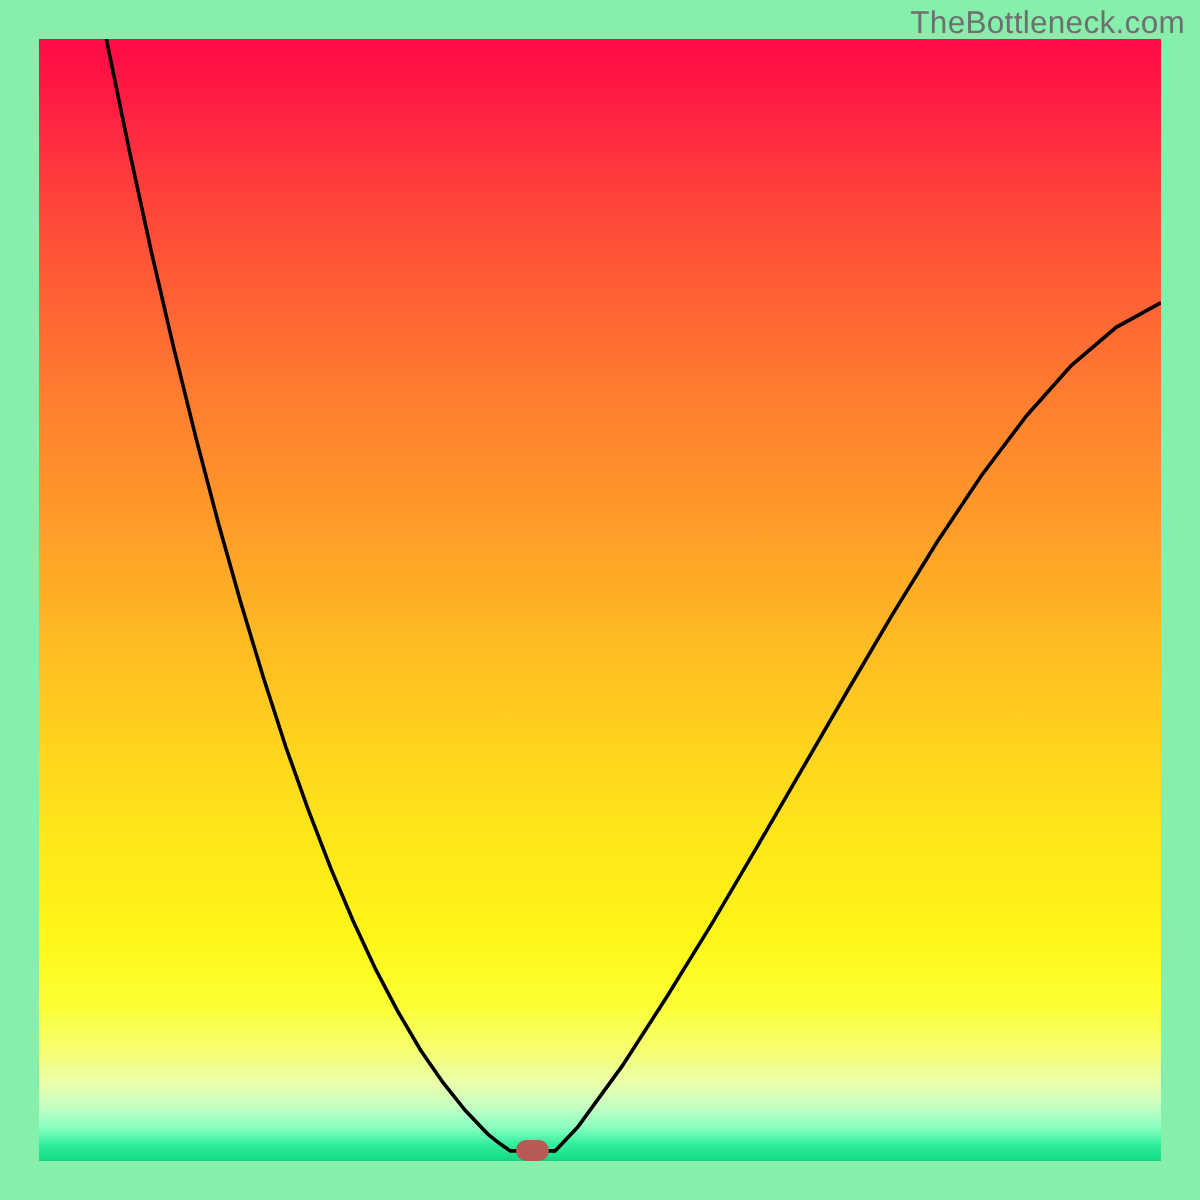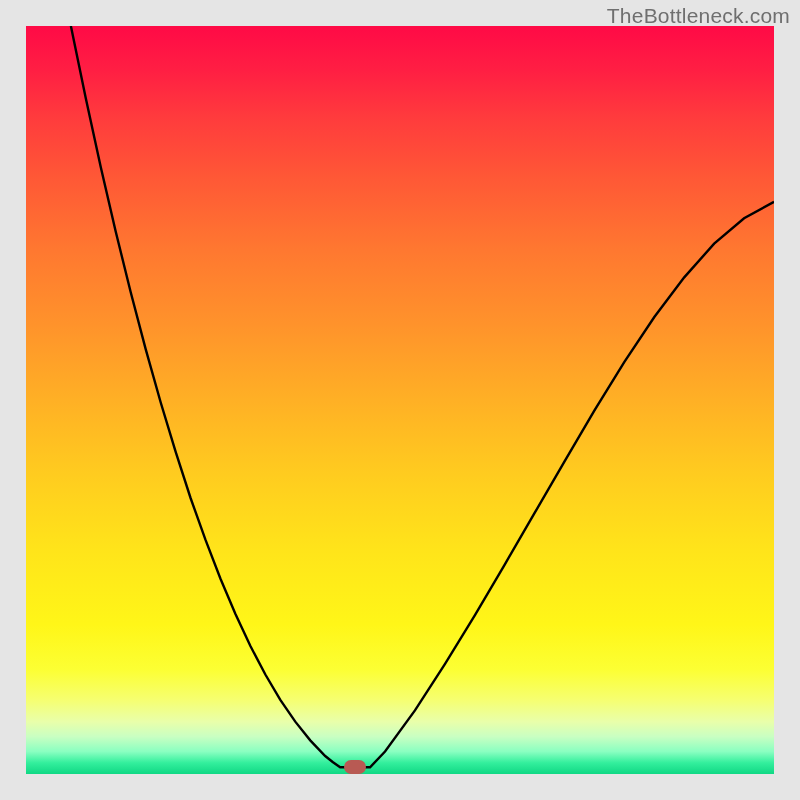--- a/index.html
+++ b/index.html
@@ -10,21 +10,21 @@
     background: #000;
     overflow: hidden;
     font-family: Arial, Helvetica, sans-serif;
   }
   .frame {
     position: absolute;
     left: 0;
     top: 0;
     width: 800px;
     height: 800px;
-    background: #e5e5e5;
+    background: #86efac;
   }
   .plot-area {
     position: absolute;
     left: 26px;
     top: 26px;
     width: 748px;
     height: 748px;
     
     background: linear-gradient(
       to bottom,

